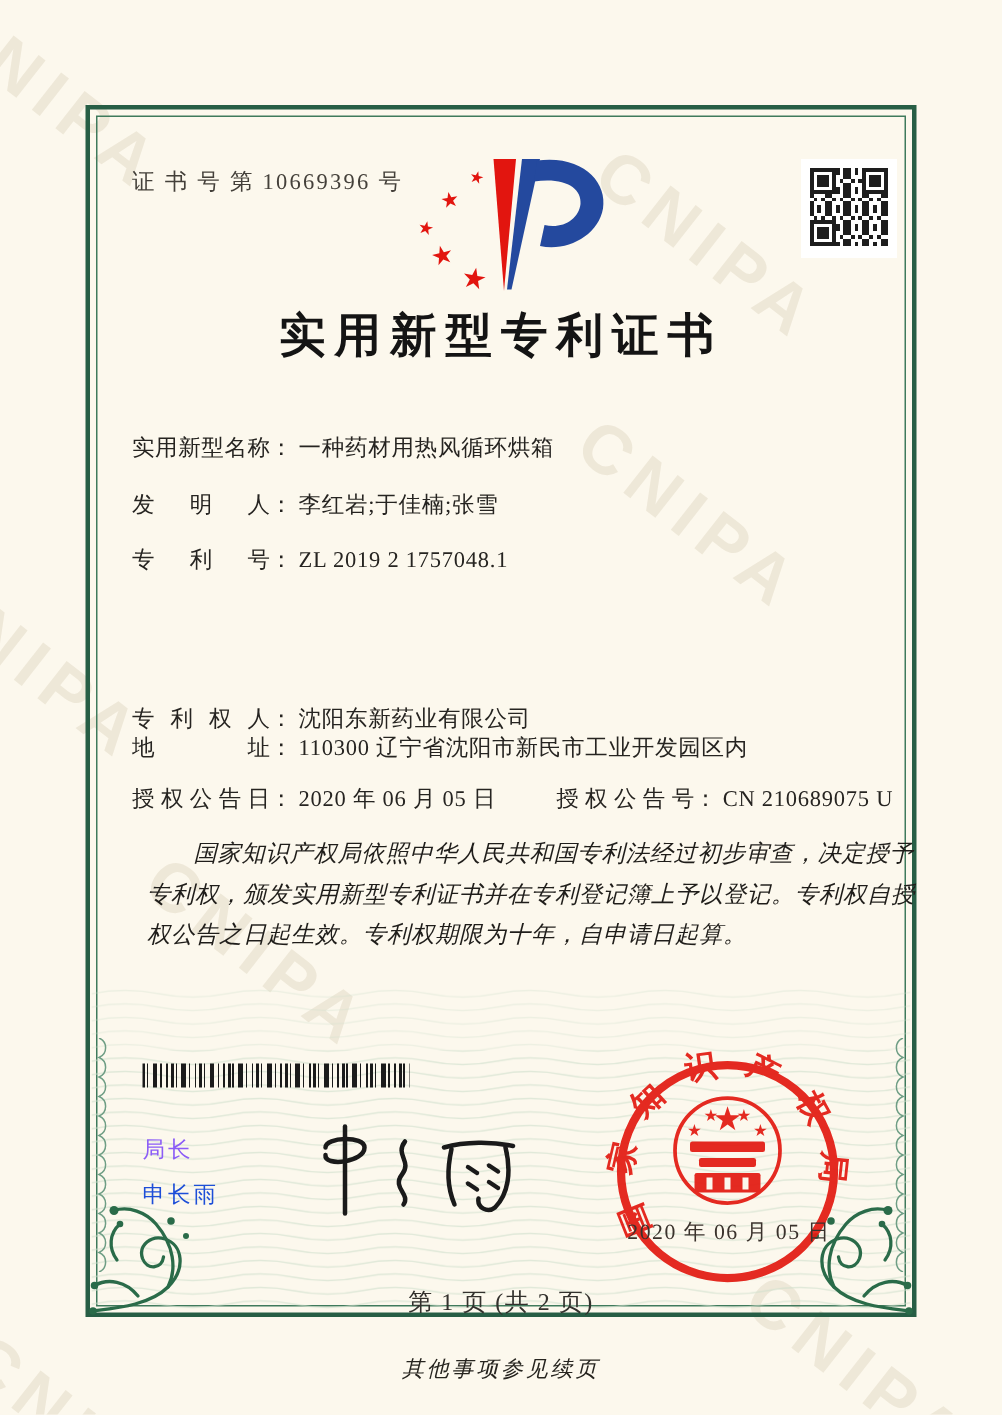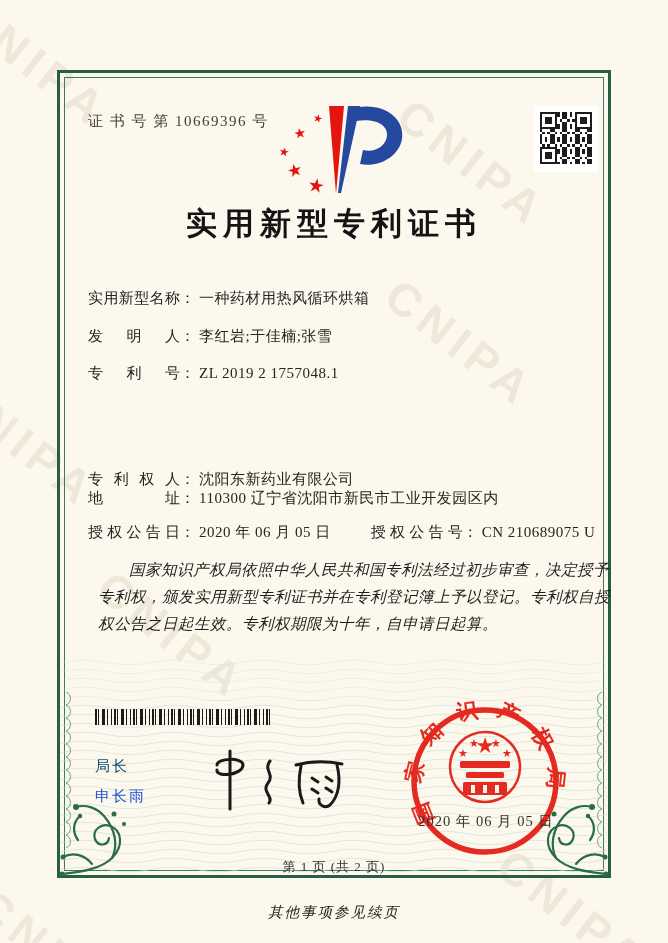--- a/index.html
+++ b/index.html
@@ -39,30 +39,30 @@
   .waves { position:absolute; left:61px; top:658px; width:546px; height:216px; pointer-events:none; }
 
   .barcode { position:absolute; left:95px; top:709px; width:178px; height:16px;
     background:repeating-linear-gradient(90deg,
       #1b1b1b 0 2px, transparent 2px 3px,
       #1b1b1b 3px 4px, transparent 4px 7px,
       #1b1b1b 7px 10px, transparent 10px 12px,
       #1b1b1b 12px 13px, transparent 13px 16px,
       #1b1b1b 16px 17px, transparent 17px 19px); }
 
-  .sig-title { position:absolute; left:95px; top:757px; font-size:15px; color:#0c4a6e; letter-spacing:2px; }
+  .sig-title { position:absolute; left:95px; top:757px; font-size:15px; color:#8b5cf6; letter-spacing:2px; }
   .sig-name  { position:absolute; left:95px; top:787px; font-size:15px; color:#1d4ed8; letter-spacing:2px; }
   .sig-hand  { position:absolute; left:200px; top:745px; width:160px; height:72px; }
 
   .seal { position:absolute; left:400px; top:697px; width:170px; height:170px; opacity:0.93; }
   .seal-date { position:absolute; left:398px; top:812px; width:176px; text-align:center;
     font-size:14.5px; color:#3a322c; letter-spacing:1px; }
 
   .page-info { position:absolute; left:0; right:0; top:858px; text-align:center;
-    font-size:13px; color:#33312d; letter-spacing:1px; }
+    font-size:16px; color:#33312d; letter-spacing:1px; }
   .cont-note { position:absolute; left:0; right:0; top:892px; text-align:center;
     font-size:14.5px; font-style:italic; color:#26241f; letter-spacing:2px;margin-top:11px; }
 
   .corner { position:absolute; width:84px; height:78px; }
   .corner-left  { left:58px; top:800px; }
   .corner-right { left:526px; top:800px; transform:scaleX(-1); }
   .lace { position:absolute; width:12px; height:156px; }
   .lace-left { left:63px; top:692px; }
   .lace-right { left:593px; top:692px; transform:scaleX(-1); }
 </style>

